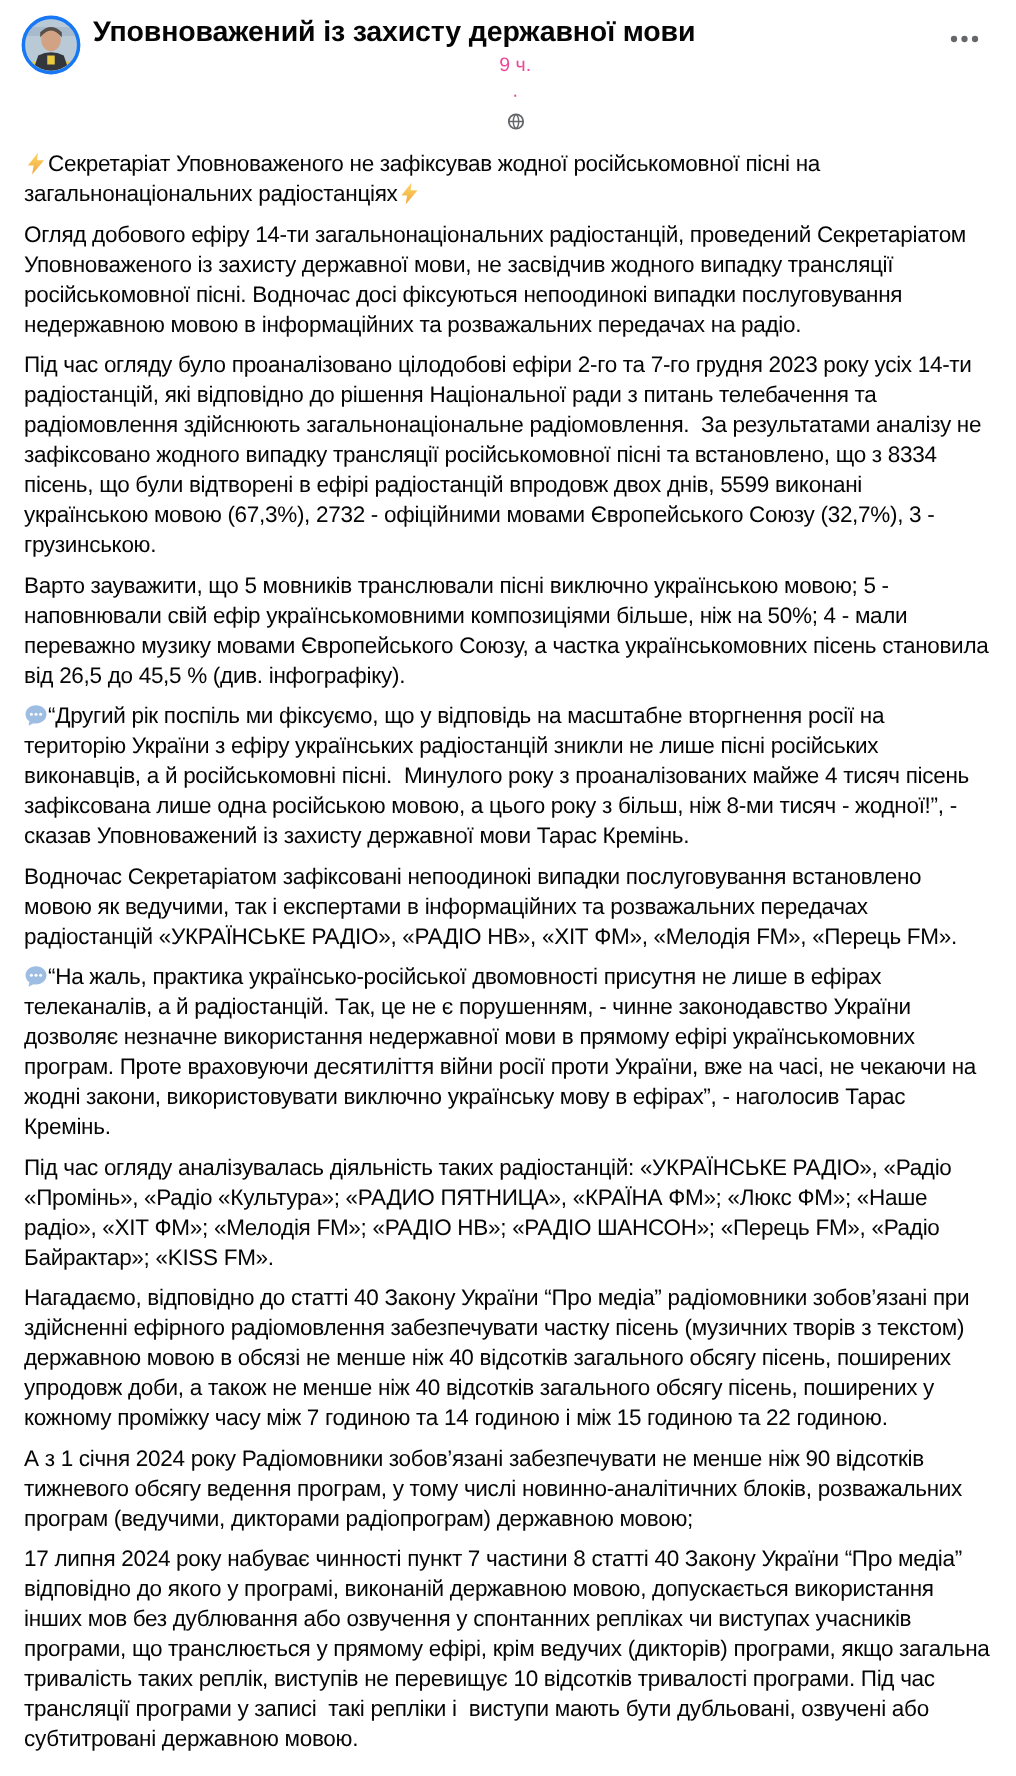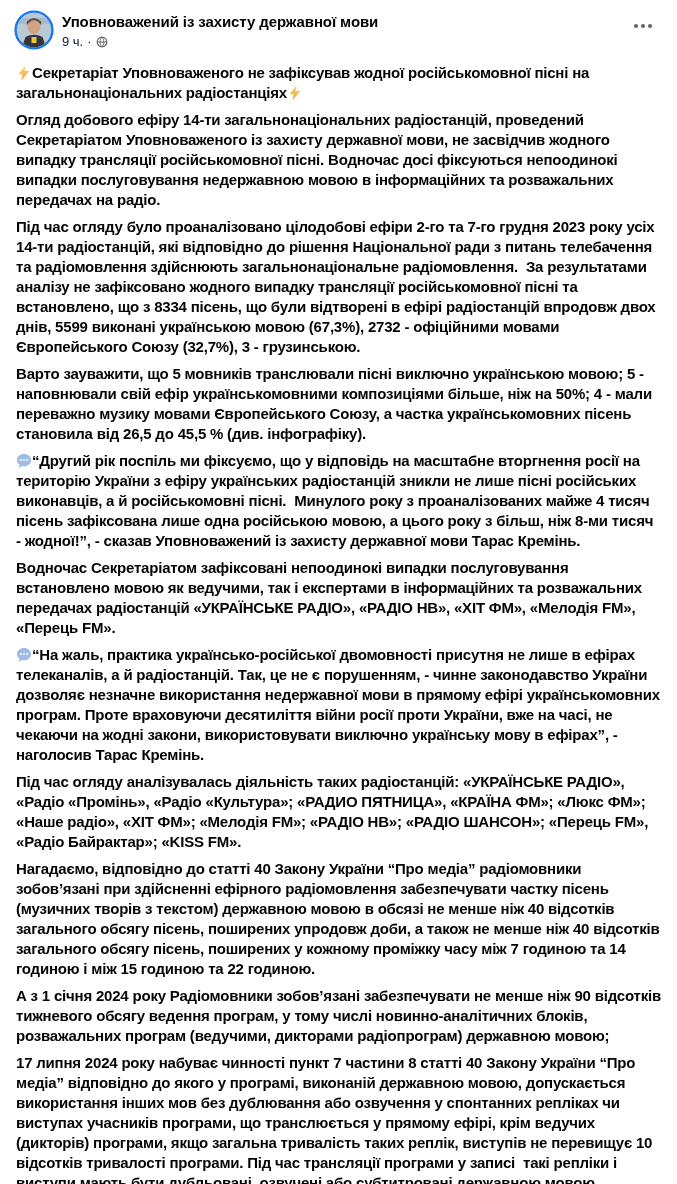--- a/index.html
+++ b/index.html
@@ -8,27 +8,27 @@
     font-family:"Liberation Sans","DejaVu Sans",sans-serif;
     color:#050505;
     -webkit-font-smoothing:antialiased;
   }
   .post-card{width:677px;background:#fff;}
   
   .header{display:flex;align-items:flex-start;padding:10px 16px 0 14px;}
   .avatar-btn{width:40px;height:40px;flex:0 0 40px;border-radius:50%;cursor:pointer;padding:0;border:none;background:none;}
   .avatar-btn svg{display:block;}
   .header-info{margin-left:8px;flex:1;min-width:0;}
-  .page-name{font-weight:700;font-size:15px;line-height:19px;letter-spacing:-0.1px;color:#050505;cursor:pointer;display:inline-block;margin-top:2px;}
-  .meta{display:flex;align-items:center;gap:4px;color:#0f172a;font-size:13px;line-height:16px;margin-top:3px;}
+  .page-name{font-weight:700;font-size:19px;line-height:19px;letter-spacing:-0.1px;color:#050505;cursor:pointer;display:inline-block;margin-top:2px;}
+  .meta{display:flex;align-items:center;gap:4px;color:#ec4899;font-size:13px;line-height:16px;margin-top:3px;flex-direction:column;}
   .meta .ts{cursor:pointer;}
   .menu-btn{width:36px;height:36px;border:none;background:none;border-radius:50%;display:flex;align-items:center;justify-content:center;cursor:pointer;margin-top:-2px;}
   
   .post-body{padding:13px 16px 16px;font-size:15px;line-height:20px;letter-spacing:-0.2px;color:#050505;}
-  .para{margin:0 0 7px;white-space:pre-wrap;word-wrap:break-word;font-weight:bold;}
+  .para{margin:0 0 7px;white-space:pre-wrap;word-wrap:break-word;}
   .para:last-child{margin-bottom:0;}
   .icon16{display:inline-block;width:16px;height:16px;vertical-align:-3px;}
   .icon-globe{display:inline-block;width:12px;height:12px;}
   .hidden-defs{position:absolute;width:0;height:0;overflow:hidden;}
 </style>
 </head>
 <body>
 
 <svg class="hidden-defs" aria-hidden="true">
   <defs>

